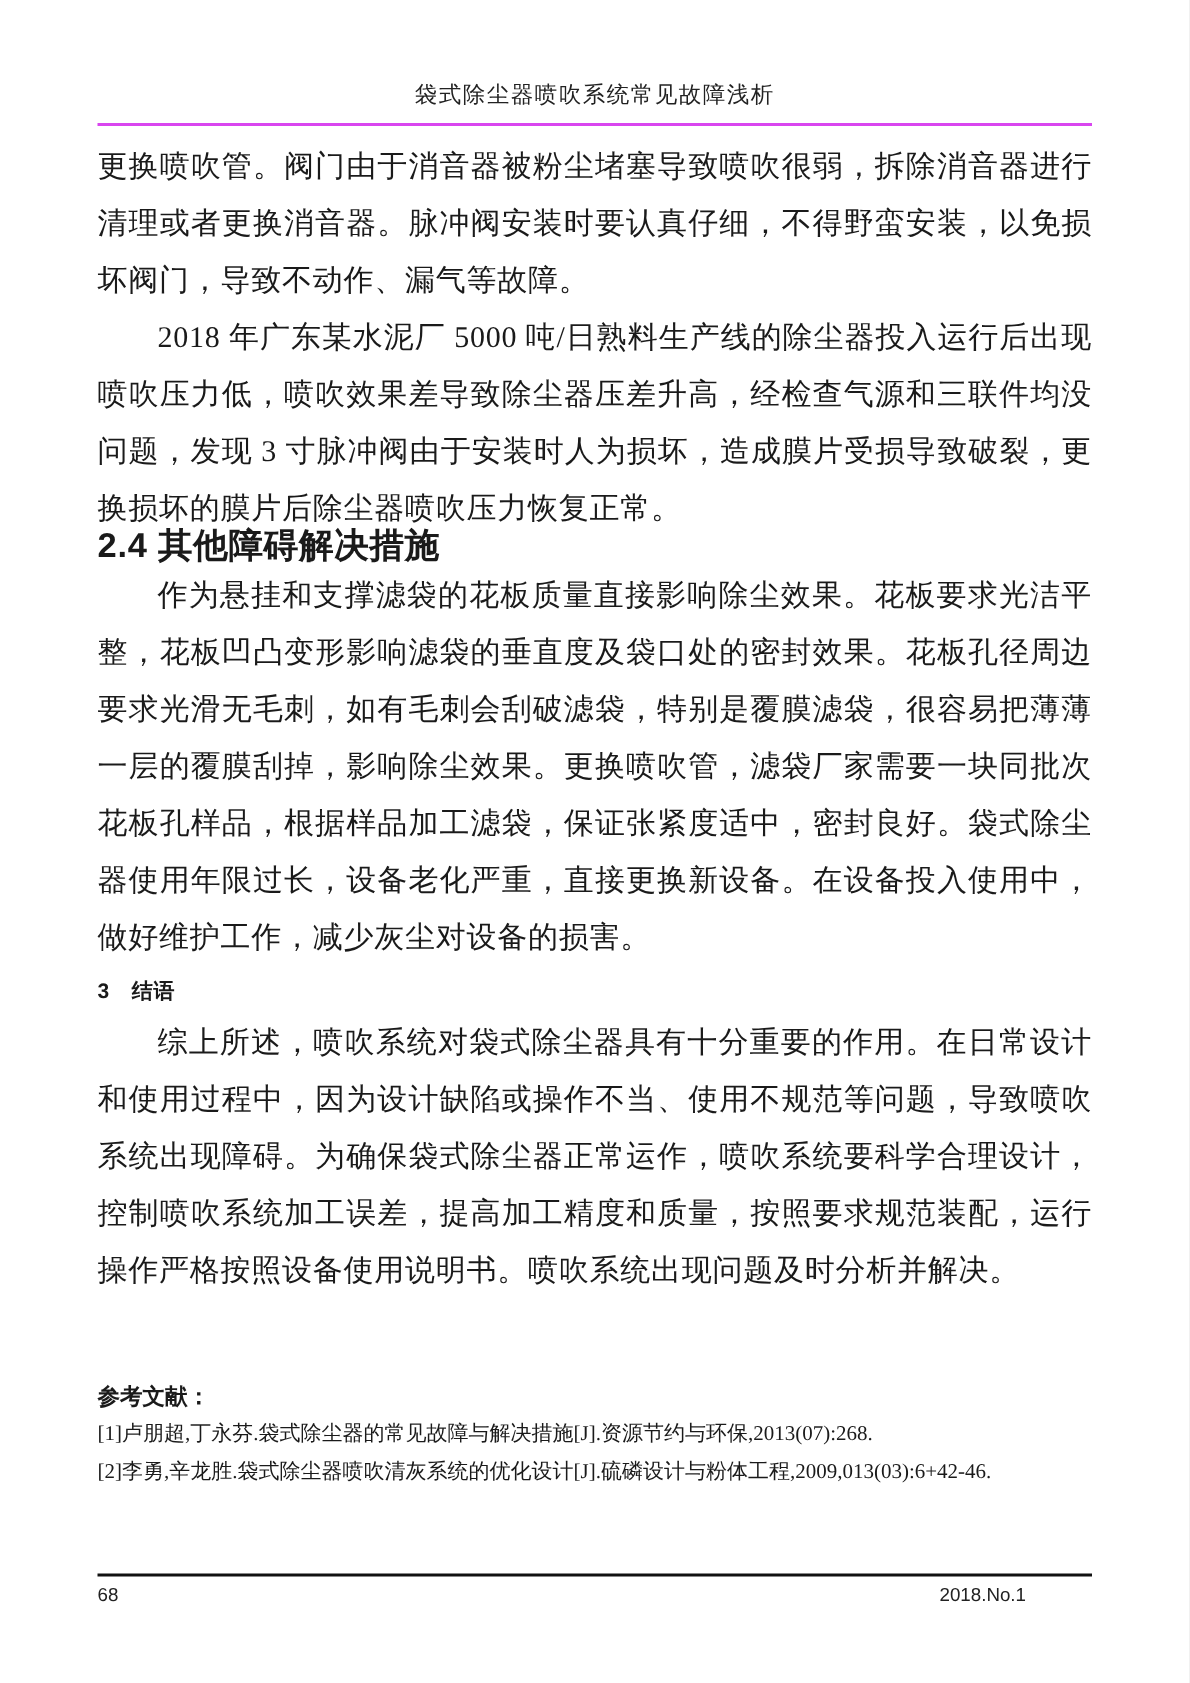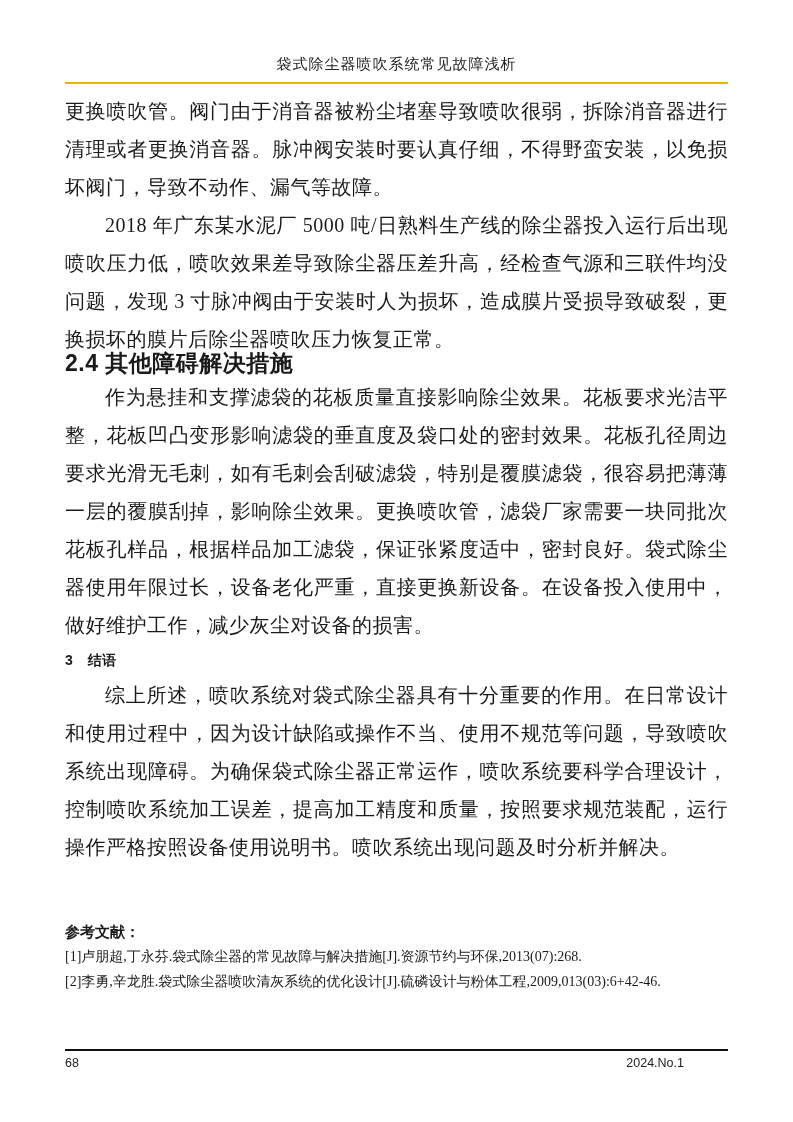--- a/index.html
+++ b/index.html
@@ -14,21 +14,21 @@
     overflow: hidden;
     font-family: "Liberation Serif", "DejaVu Serif", serif;
   }
   .content {
     position: absolute;
     left: 65px;
     right: 65px;
     top: 50px;
   }
   .header {
-    border-bottom: 2px solid #eab308;
+    border-bottom: 2px solid #d946ef;
     padding-bottom: 4px;
   }
   .header-title {
     text-align: center;
     font-size: 15px;
     line-height: 28px;
     letter-spacing: 1px;
     color: #222;
   }
   .body-text { margin-top: 8px; }
@@ -116,15 +116,15 @@
         <div class="refs-heading">参考文献：</div>
         <div class="ref-item">[1]卢朋超,丁永芬.袋式除尘器的常见故障与解决措施[J].资源节约与环保,2013(07):268.</div>
         <div class="ref-item">[2]李勇,辛龙胜.袋式除尘器喷吹清灰系统的优化设计[J].硫磷设计与粉体工程,2009,013(03):6+42-46.</div>
       </div>
     </div>
 
   </div>
 
   <div class="footer">
     <span class="footer-page-number">68</span>
-    <span class="footer-issue">2024.No.1</span>
+    <span class="footer-issue">2018.No.1</span>
   </div>
 </div>
 
 </body></html>

